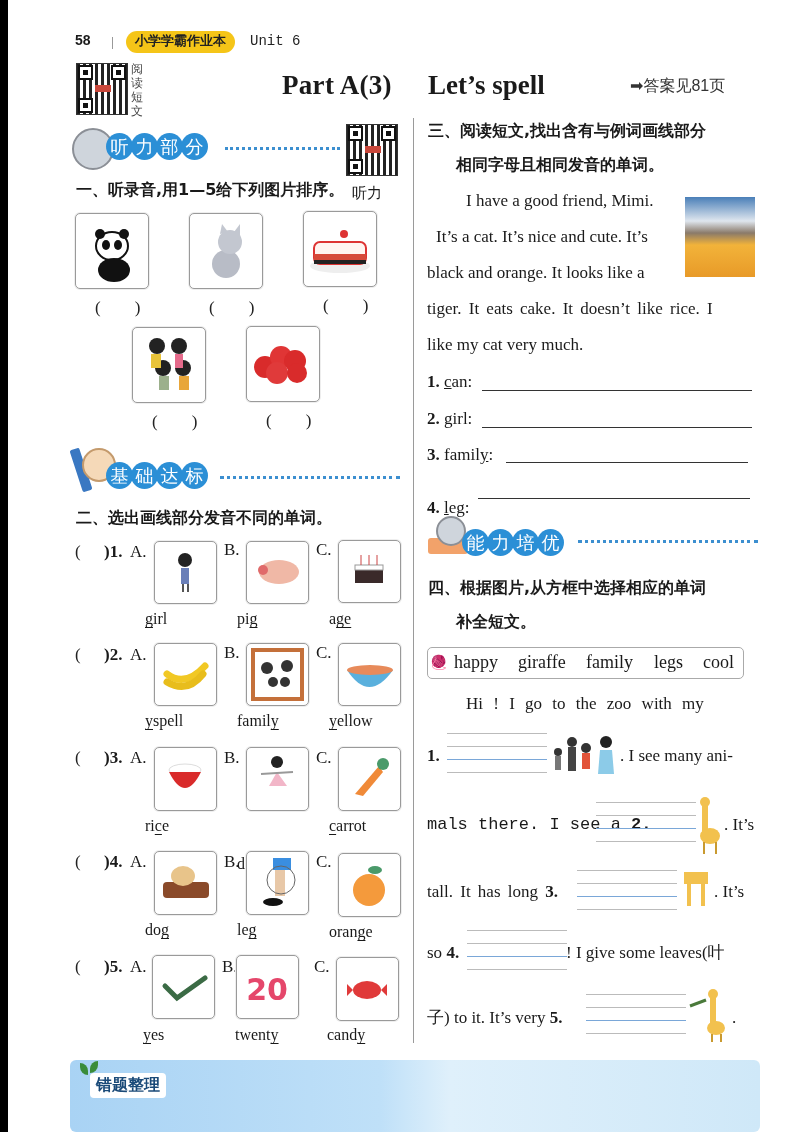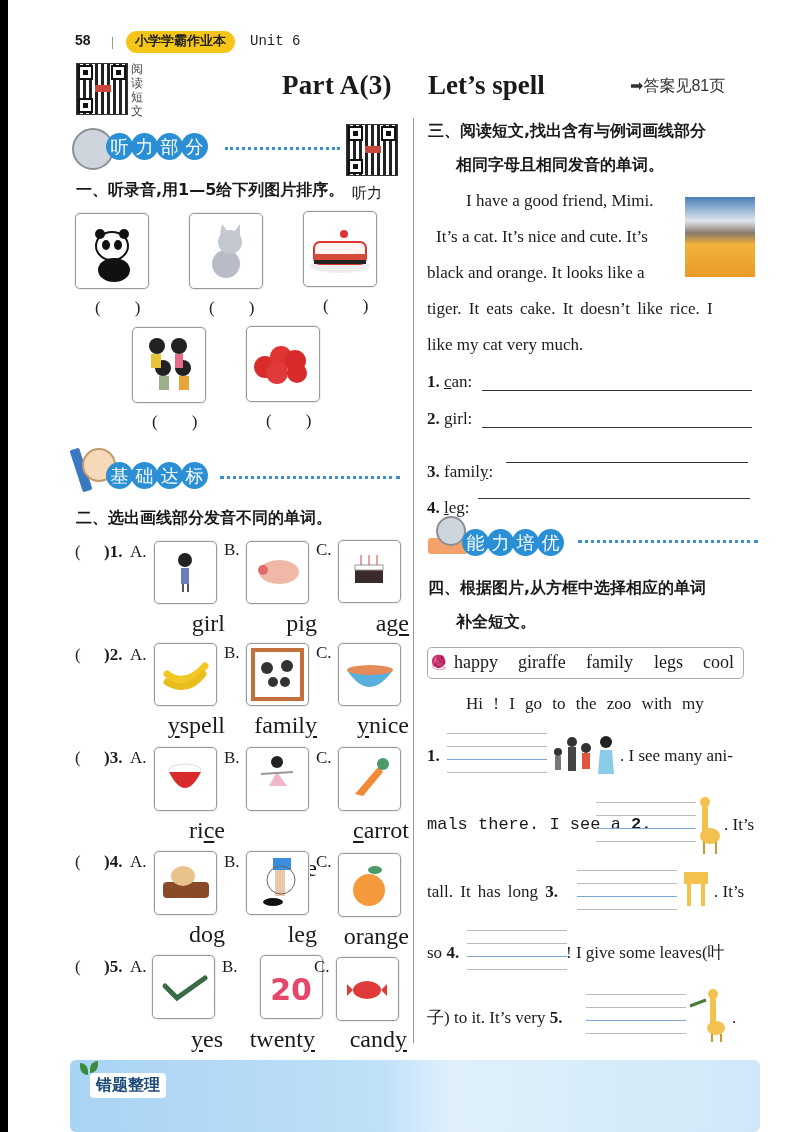--- a/index.html
+++ b/index.html
@@ -32,21 +32,21 @@
   .badge span{display:inline-block;width:27px;height:27px;border-radius:50%;background:#2b8fd6;color:#fff;font-size:18px;line-height:27px;text-align:center;margin-right:-2px;font-family:"DejaVu Sans",sans-serif;}
   .dots{position:absolute;height:0;border-top:3px dotted #3c8fd0;}
   .mascot{position:absolute;width:38px;height:38px;border-radius:50%;background:#cfd5dc;border:2px solid #8b8f96;}
 
   .qtitle{font-size:16px;font-weight:bold;color:#1a1a1a;font-family:"DejaVu Sans",sans-serif;}
 
   .imgbox{position:absolute;border:1px solid #9a9a9a;border-radius:5px;background:#fff;box-shadow:0 0 0 1px #eee;}
   .paren{position:absolute;font-size:17px;color:#222;}
 
   .optlabel{position:absolute;font-size:17px;}
-  .word{position:absolute;font-size:24px;text-align:right;width:80px;}
+  .word{position:absolute;font-size:16px;text-align:left;width:80px;}
   .word u{text-decoration:underline;text-underline-offset:3px;}
 
   .passage{position:absolute;font-size:17px;line-height:36px;}
   .ansline{position:absolute;height:0;border-top:1px solid #333;}
   .qline{position:absolute;font-size:17px;}
 
   .wordbank{position:absolute;left:427px;top:647px;width:315px;height:30px;border:1px solid #aaa;border-radius:5px;font-size:18px;}
   .wordbank span{position:absolute;top:4px;}
 
   .blank4{position:absolute;width:100px;}
@@ -210,21 +210,21 @@
       <circle cx="40" cy="22" r="6" fill="#333"></circle>
       <circle cx="26" cy="38" r="5" fill="#333"></circle>
       <circle cx="38" cy="38" r="5" fill="#333"></circle>
     </svg></div>
 <div class="word" style="left:237px;top:712px;"><span>famil</span><u>y</u><span></span></div>
 <div class="optlabel" style="left:316px;top:643px;">C.</div>
 <div class="imgbox" style="left:338px;top:643px;width:61px;height:61px;"><svg width="61" height="61">
       <path d="M8 26 Q30 60 54 26 Z" fill="#5ab0dd"></path>
       <ellipse cx="31" cy="26" rx="23" ry="5" fill="#e78a5a"></ellipse>
     </svg></div>
-<div class="word" style="left:329px;top:712px;"><span></span><u>y</u><span>nice</span></div>
+<div class="word" style="left:329px;top:712px;"><span></span><u>y</u><span>ellow</span></div>
 
 <div class="paren" style="left:75px;top:748px;">(</div>
 <div class="optlabel" style="left:104px;top:748px;font-weight:bold;">)3.</div>
 <div class="optlabel" style="left:130px;top:748px;">A.</div>
 <div class="imgbox" style="left:154px;top:747px;width:61px;height:62px;"><svg width="61" height="62">
       <ellipse cx="30" cy="22" rx="16" ry="6" fill="#fff" stroke="#ddd"></ellipse>
       <path d="M14 24 Q30 56 46 24 Z" fill="#d92b2b"></path>
     </svg></div>
 <div class="word" style="left:145px;top:817px;"><span>ri</span><u>c</u><span>e</span></div>
 <div class="optlabel" style="left:224px;top:748px;">B.</div>
@@ -265,21 +265,21 @@
 <div class="word" style="left:329px;top:923px;"><span>oran</span><u>g</u><span>e</span></div>
 
 <div class="paren" style="left:75px;top:957px;">(</div>
 <div class="optlabel" style="left:104px;top:957px;font-weight:bold;">)5.</div>
 <div class="optlabel" style="left:130px;top:957px;">A.</div>
 <div class="imgbox" style="left:152px;top:955px;width:61px;height:62px;"><svg width="61" height="62">
       <path d="M12 30 L24 42 L52 22" stroke="#3b6b45" stroke-width="5" fill="none" stroke-linecap="round"></path>
     </svg></div>
 <div class="word" style="left:143px;top:1026px;"><span></span><u>y</u><span>es</span></div>
 <div class="optlabel" style="left:222px;top:957px;">B.</div>
-<div class="imgbox" style="left:260px;top:955px;width:61px;height:62px;"><svg width="61" height="62">
+<div class="imgbox" style="left:236px;top:955px;width:61px;height:62px;"><svg width="61" height="62">
       <text x="30" y="44" text-anchor="middle" font-size="30" font-weight="bold" fill="#e5476b" font-family="DejaVu Sans, sans-serif">20</text>
     </svg></div>
 <div class="word" style="left:235px;top:1026px;"><span>twent</span><u>y</u><span></span></div>
 <div class="optlabel" style="left:314px;top:957px;">C.</div>
 <div class="imgbox" style="left:336px;top:957px;width:61px;height:62px;"><svg width="61" height="62">
       <ellipse cx="30" cy="32" rx="14" ry="9" fill="#e03a3a"></ellipse>
       <polygon points="10,26 16,32 10,38" fill="#e03a3a"></polygon>
       <polygon points="50,26 44,32 50,38" fill="#e03a3a"></polygon>
     </svg></div>
 <div class="word" style="left:327px;top:1026px;"><span>cand</span><u>y</u><span></span></div>
@@ -291,21 +291,21 @@
 <div class="passage" style="left:427px;top:219px;margin-left:9px;">It’s a cat. It’s nice and cute. It’s</div>
 <div class="passage" style="left:427px;top:255px;">black and orange. It looks like a</div>
 <div class="passage" style="left:427px;top:291px;word-spacing:3px;">tiger. It eats cake. It doesn’t like rice. I</div>
 <div class="passage" style="left:427px;top:327px;">like my cat very much.</div>
 <div class="abs" style="left:685px;top:197px;width:70px;height:80px;background:linear-gradient(180deg,#4a7fb8 0%,#dfe6ee 30%,#8a7a6a 45%,#f2b33a 60%,#e89a28 100%);"></div>
 
 <div class="qline" style="left:427px;top:372px;"><b>1.</b> <u>c</u><span>an:</span></div>
 <div class="ansline" style="left:482px;top:390px;width:270px;"></div>
 <div class="qline" style="left:427px;top:409px;"><b>2.</b> <u>g</u><span>irl:</span></div>
 <div class="ansline" style="left:482px;top:427px;width:270px;"></div>
-<div class="qline" style="left:427px;top:462px;"><b>3.</b> <span>famil</span><u>y</u><span>:</span></div>
+<div class="qline" style="left:427px;top:445px;"><b>3.</b> <span>famil</span><u>y</u><span>:</span></div>
 <div class="ansline" style="left:506px;top:462px;width:242px;"></div>
 <div class="qline" style="left:427px;top:498px;"><b>4.</b> <u>l</u><span>eg:</span></div>
 <div class="ansline" style="left:478px;top:498px;width:272px;"></div>
 
 <div class="abs" style="left:428px;top:538px;width:40px;height:16px;background:#f2a26a;border-radius:3px;"></div>
 <div class="mascot" style="left:436px;top:516px;width:26px;height:26px;"></div>
 <div class="badge" style="left:462px;top:529px;">
   <span>能</span>
   <span>力</span>
   <span>培</span>

